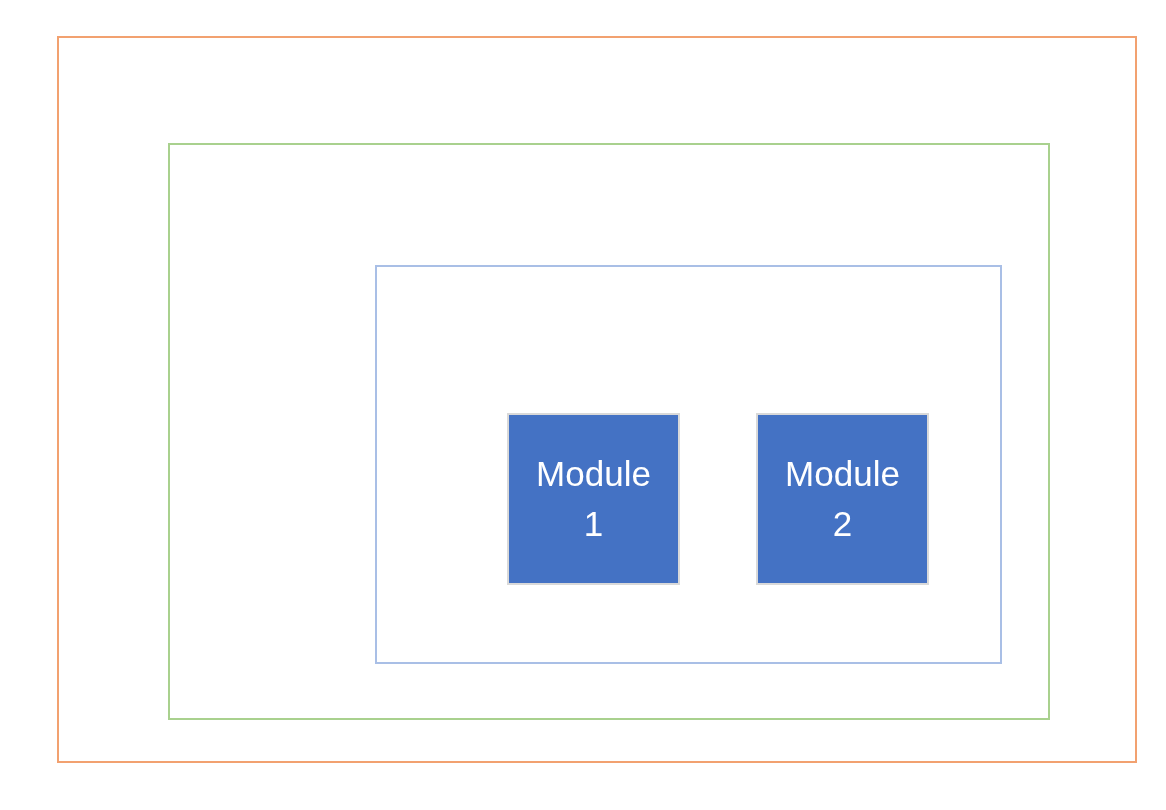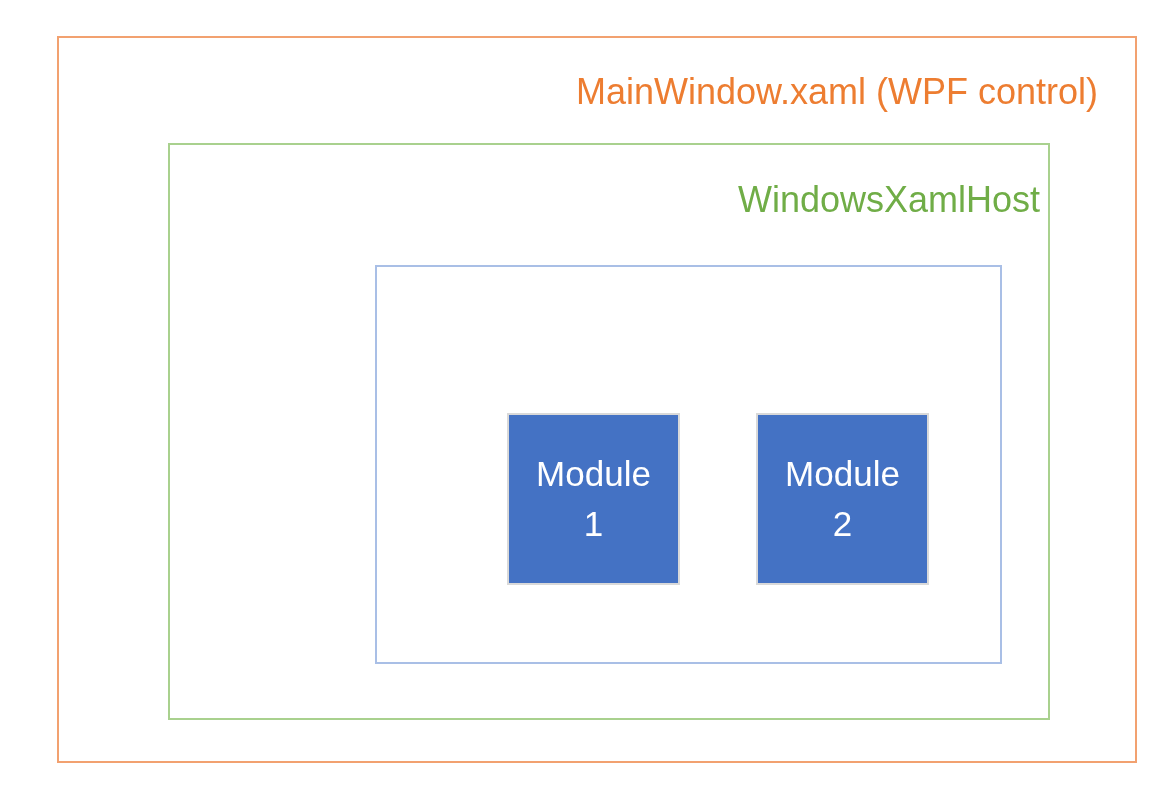--- a/index.html
+++ b/index.html
@@ -85,24 +85,22 @@
     line-height: 50px;
   }
   .module-1 { left: 130px; }
   .module-2 { left: 379px; }
 </style>
 </head>
 <body>
 
 <div class="canvas">
   <div class="box box-orange">
-    <div class="title title-orange">MainWindow.xaml (WPF control)</div>
 
     <div class="box box-green">
-      <div class="title title-green">WindowsXamlHost</div>
 
       <div class="box box-blue">
 
         <div class="module module-1">
           <div>Module</div>
           <div>1</div>
         </div>
 
         <div class="module module-2">
           <div>Module</div>

